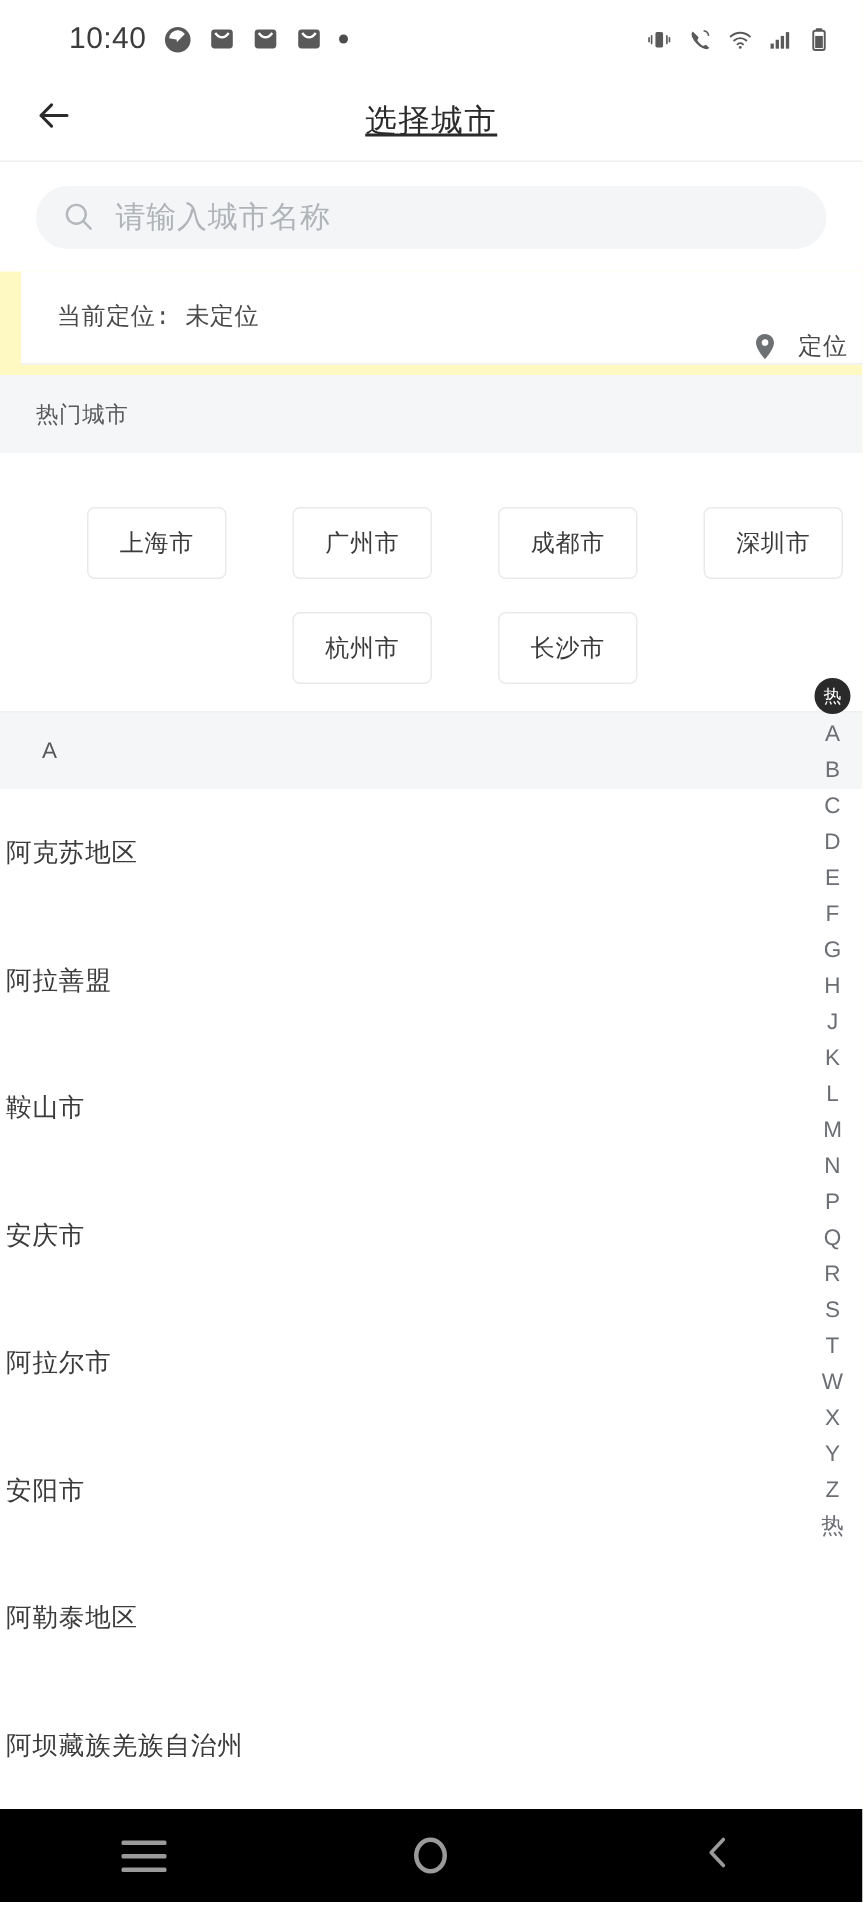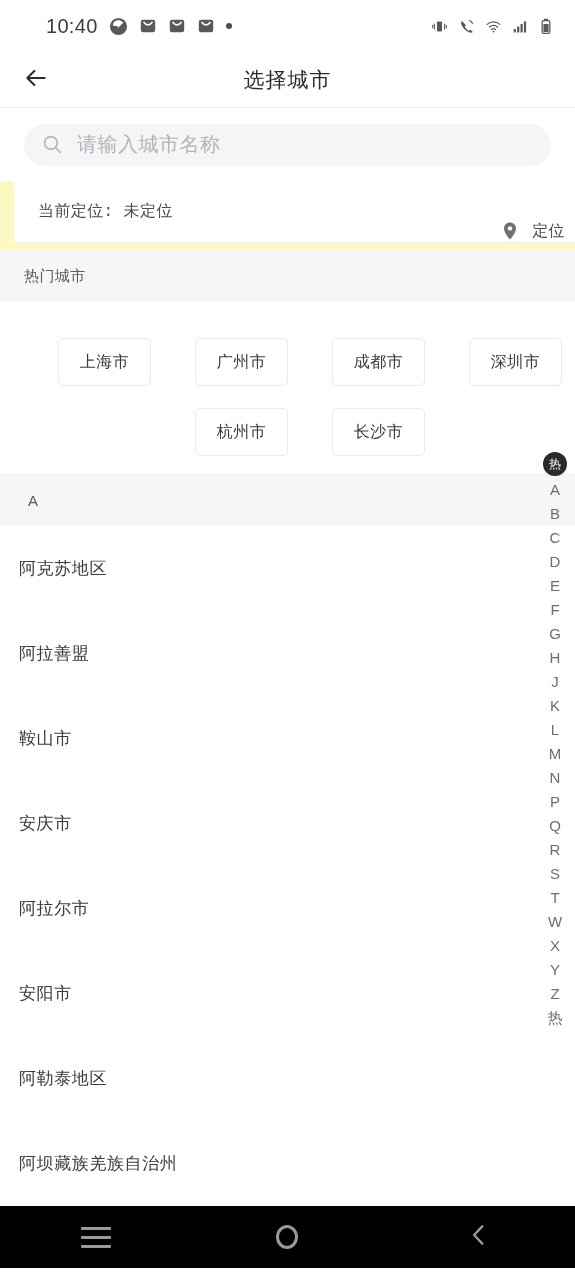--- a/index.html
+++ b/index.html
@@ -40,20 +40,21 @@
     position: absolute; left: 14px; top: 50%;
     transform: translateY(-50%);
     width: 44px; height: 44px;
     display: flex; align-items: center; justify-content: center;
     cursor: pointer;
   }
   .header-title {
     width: 100%; text-align: center;
     font-size: 21px; color: #2b2b2b; font-weight: 500;
     letter-spacing: 1px;
+    text-decoration: underline;
   }
 
   
   .search-wrap {
     position: absolute; top: 108px; left: 0;
     width: 575px; height: 73px;
     background: #ffffff;
     display: flex; align-items: center;
   }
   .search-box {
@@ -125,21 +126,21 @@
     width: 575px; height: 52px;
     background: #f5f6f8;
     display: flex; align-items: center;
     padding-left: 28px;
     font-size: 15px; color: #5a5a5a;
     border-top: 1px solid #eeeff1;
   }
   .city-row {
     width: 575px; height: 85px;
     display: flex; align-items: center;
-    padding-left: 19px;
+    padding-left: 4px;
     font-size: 17px; color: #3b3b3b;
     letter-spacing: .6px;
     background: #ffffff;
     cursor: pointer;
   }
 
   
   .index-bar {
     position: absolute; right: 0; top: 452px;
     width: 40px;

